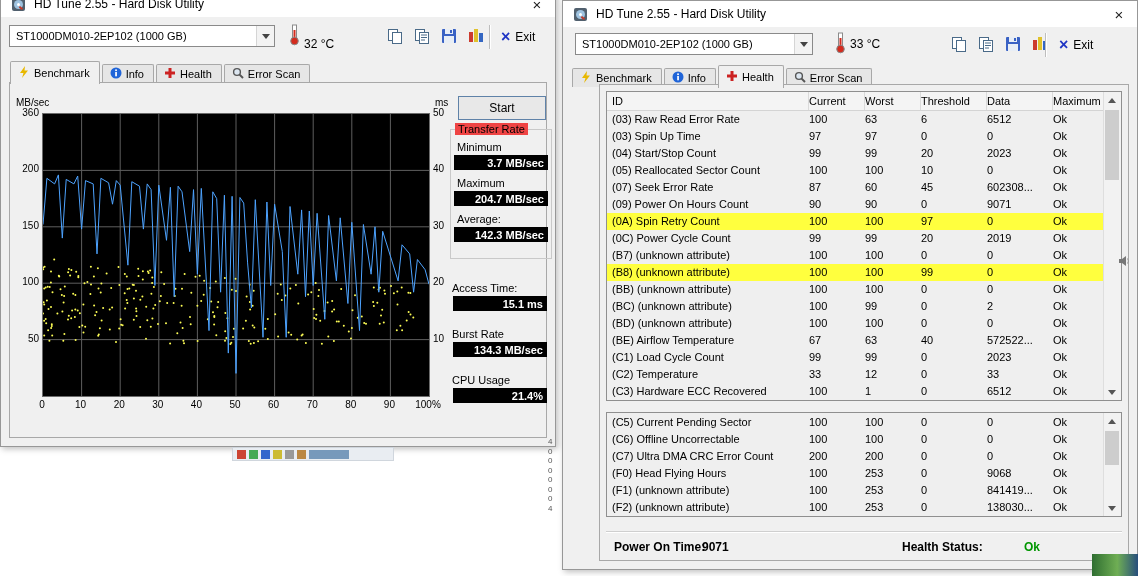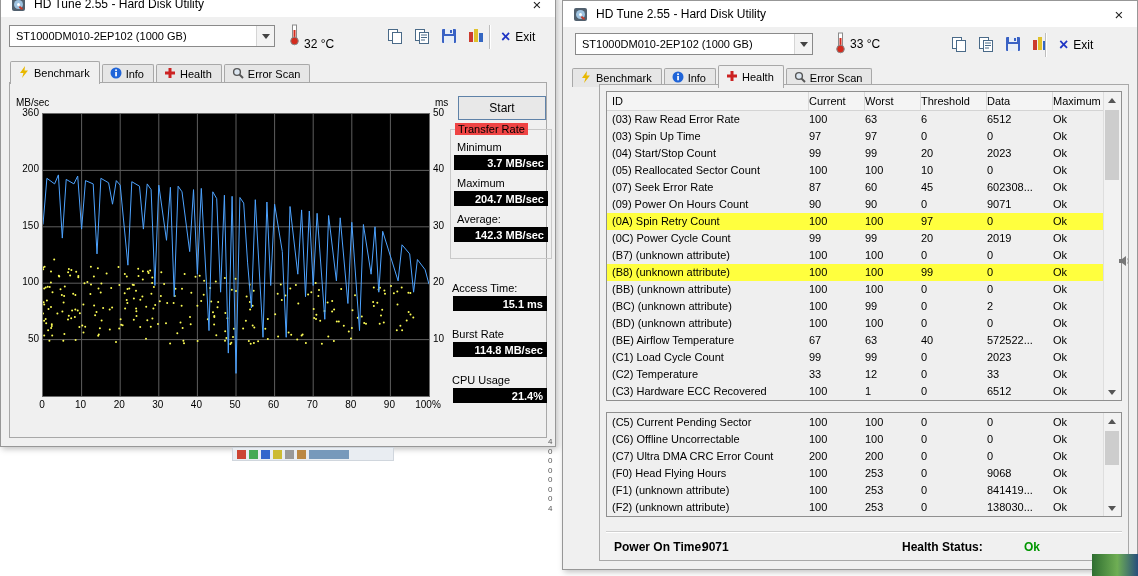--- a/index.html
+++ b/index.html
@@ -542,21 +542,21 @@
       <div class="stat-label">Average:</div>
       <div class="stat-box">142.3 MB/sec</div>
     </div>
 
     <div class="stat" id="stat-access">
       <div class="stat-label" style="margin-left:2px;">Access Time:</div>
       <div class="stat-box">15.1 ms</div>
     </div>
     <div class="stat" id="stat-burst">
       <div class="stat-label" style="margin-left:2px;">Burst Rate</div>
-      <div class="stat-box">114.8 MB/sec</div>
+      <div class="stat-box">134.3 MB/sec</div>
     </div>
     <div class="stat" id="stat-cpu">
       <div class="stat-label" style="margin-left:2px;">CPU Usage</div>
       <div class="stat-box">21.4%</div>
     </div>
   </div>
 </div>
 
 <div class="window" id="win-right">
   <div class="titlebar">

